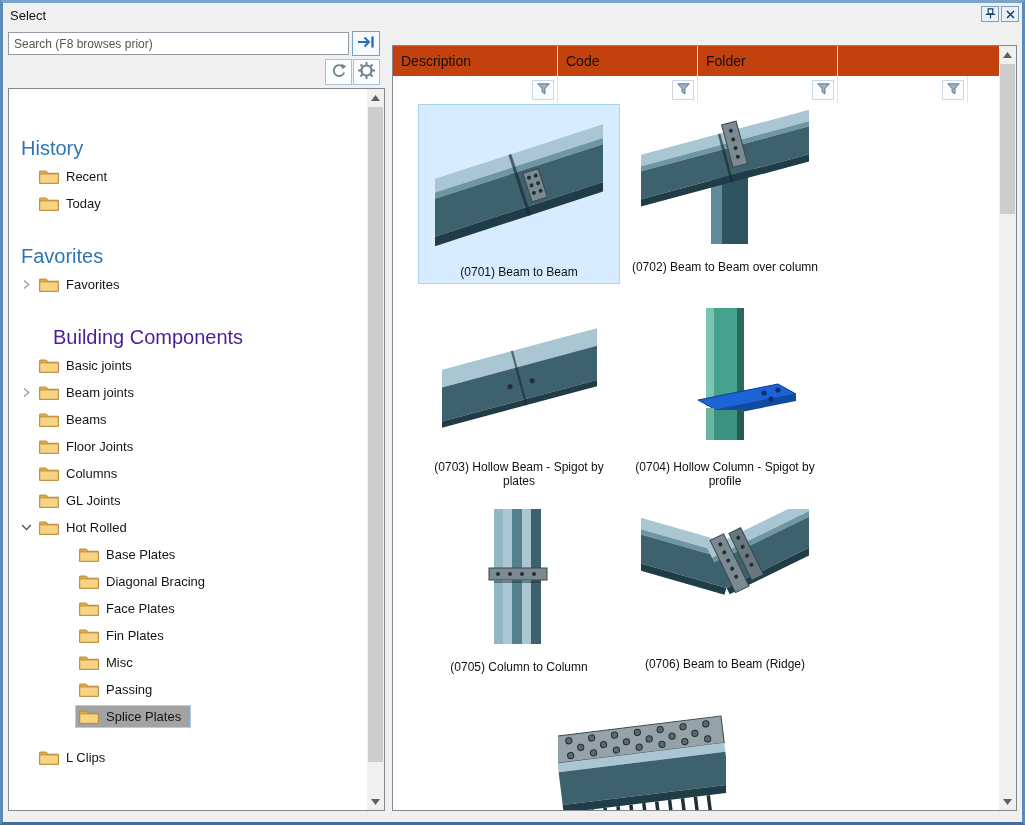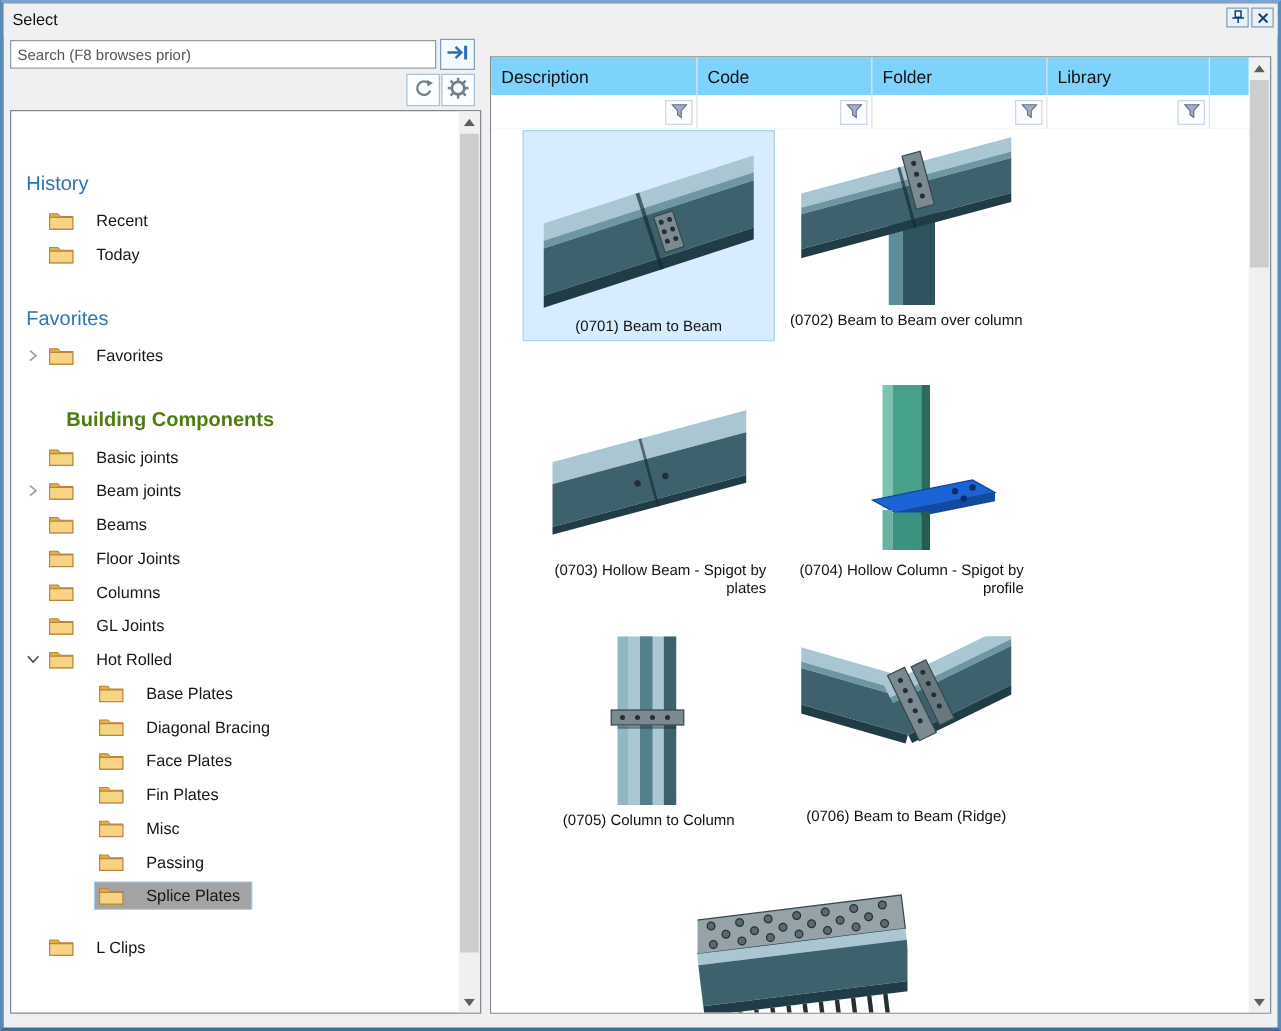--- a/index.html
+++ b/index.html
@@ -24,61 +24,61 @@
   .tool-btn{position:absolute;width:27px;height:26px;border:1px solid #a9c0d8;background:#fbfdff;
           display:flex;align-items:center;justify-content:center;padding:0;cursor:pointer;}
   .refresh{left:322px;top:56px;}
   .gear{left:350px;top:56px;}
 
   
   .tree-panel{position:absolute;left:5px;top:85px;width:377px;height:723px;background:#fff;
           border:1px solid #828790;box-sizing:border-box;overflow:hidden;}
   .tree-content{position:absolute;left:0;top:0;right:17px;bottom:0;overflow:hidden;}
   .tree-header{display:flex;align-items:center;height:30px;margin-top:24px;padding-left:12px;
-          font-size:16px;color:#2e75b6;}
+          font-size:20px;color:#2e75b6;}
   .tree-header.first{margin-top:44px;}
-  .tree-header.bold{font-weight:bold;color:#4d7c0f;padding-left:44px;}
+  .tree-header.bold{font-weight:normal;color:#4c1d95;padding-left:44px;}
   .tree-row{display:flex;align-items:center;height:27px;font-size:13px;color:#151515;cursor:default;}
   .tree-row.i1{padding-left:8px;}
   .tree-row.i2{padding-left:48px;}
   .tree-row.partial{margin-top:14px;}
   .chev{width:19px;flex:0 0 19px;display:flex;justify-content:center;align-items:center;}
-  .row-inner{display:flex;align-items:center;gap:18px;padding:3px 9px 3px 3px;}
+  .row-inner{display:flex;align-items:center;gap:7px;padding:3px 9px 3px 3px;}
   .tree-row.selected .row-inner{background:#a3a3a3;box-shadow:0 0 0 1px #a6d3f3;}
   .folder{display:flex;}
 
   
   .sb{position:absolute;top:0;bottom:0;width:17px;background:#f0f0f0;}
   .tree-sb{right:0;}
   .comp-sb{right:0;}
   .sb-up,.sb-down{position:absolute;left:0;width:17px;height:17px;display:flex;align-items:center;
           justify-content:center;cursor:pointer;}
   .sb-up{top:0;}
   .sb-down{bottom:0;}
   .sb-thumb{position:absolute;left:1px;width:15px;background:#cdcdcd;cursor:pointer;}
 
   
   .comp-panel{position:absolute;left:389px;top:42px;width:625px;height:766px;background:#fff;
           border:1px solid #828790;box-sizing:border-box;}
-  .head-row{position:absolute;left:0;top:0;right:17px;height:30px;display:flex;background:#7dd3fc;text-align:center;}
+  .head-row{position:absolute;left:0;top:0;right:17px;height:30px;display:flex;background:#c2410c;text-align:center;}
   .hcell{border-right:1px solid #e4e4e4;display:flex;align-items:center;padding-left:8px;
           font-size:14px;color:#111;box-sizing:border-box;cursor:pointer;}
   .hcell.filler{flex:1;border-right:none;cursor:default;}
   .filter-row{position:absolute;left:0;top:30px;right:17px;height:27px;display:flex;
           border-bottom:1px solid #d8d8d8;background:#fff;}
   .fcell{border-right:1px solid #e4e4e4;position:relative;box-sizing:border-box;}
   .fcell.filler{flex:1;border-right:none;}
   .filter-btn{position:absolute;right:3px;bottom:3px;width:22px;height:20px;border:1px solid #ccd8e4;
           background:#fbfcfe;display:flex;align-items:center;justify-content:center;padding:0;cursor:pointer;}
 
   .grid{position:absolute;left:0;top:57px;right:17px;bottom:0;overflow:hidden;background:#fff;}
   .cell{position:absolute;display:flex;flex-direction:column;align-items:center;
           padding:4px 0 4px 0;box-sizing:border-box;cursor:pointer;}
   .cell.selected{background:#d7ecff;box-shadow:0 0 0 1px #abd3ee;}
-  .cell-lab{margin-top:5px;font-size:12px;color:#111;text-align:right;line-height:14px;padding:0 6px;}
+  .cell-lab{margin-top:16px;font-size:12px;color:#111;text-align:center;line-height:14px;padding:0 6px;}
   .thumb{display:flex;justify-content:center;}
 </style>
 </head>
 <body>
 
 <div class="window">
 
   <div class="titlebar">
     <span class="title">Select</span>
     <div class="tb-buttons">
@@ -383,23 +383,20 @@
 
     <div class="head-row">
       <div class="hcell" style="width:165px">
           <span>Description</span>
         </div>
       <div class="hcell" style="width:140px">
           <span>Code</span>
         </div>
       <div class="hcell" style="width:140px">
           <span>Folder</span>
-        </div>
-      <div class="hcell" style="width:130px">
-          <span>Library</span>
         </div>
       <div class="hcell filler"></div>
     </div>
 
     <div class="filter-row">
       <div class="fcell" style="width:165px">
           <button class="filter-btn">
             <span><svg width="13" height="12" viewBox="0 0 13 12">
                 <path d="M0.8 0.8 H12.2 L8 5.6 V11 L5 8.8 V5.6 Z" fill="#9eb0c4" stroke="#5c7186" stroke-width="0.9"></path>
               </svg></span>

